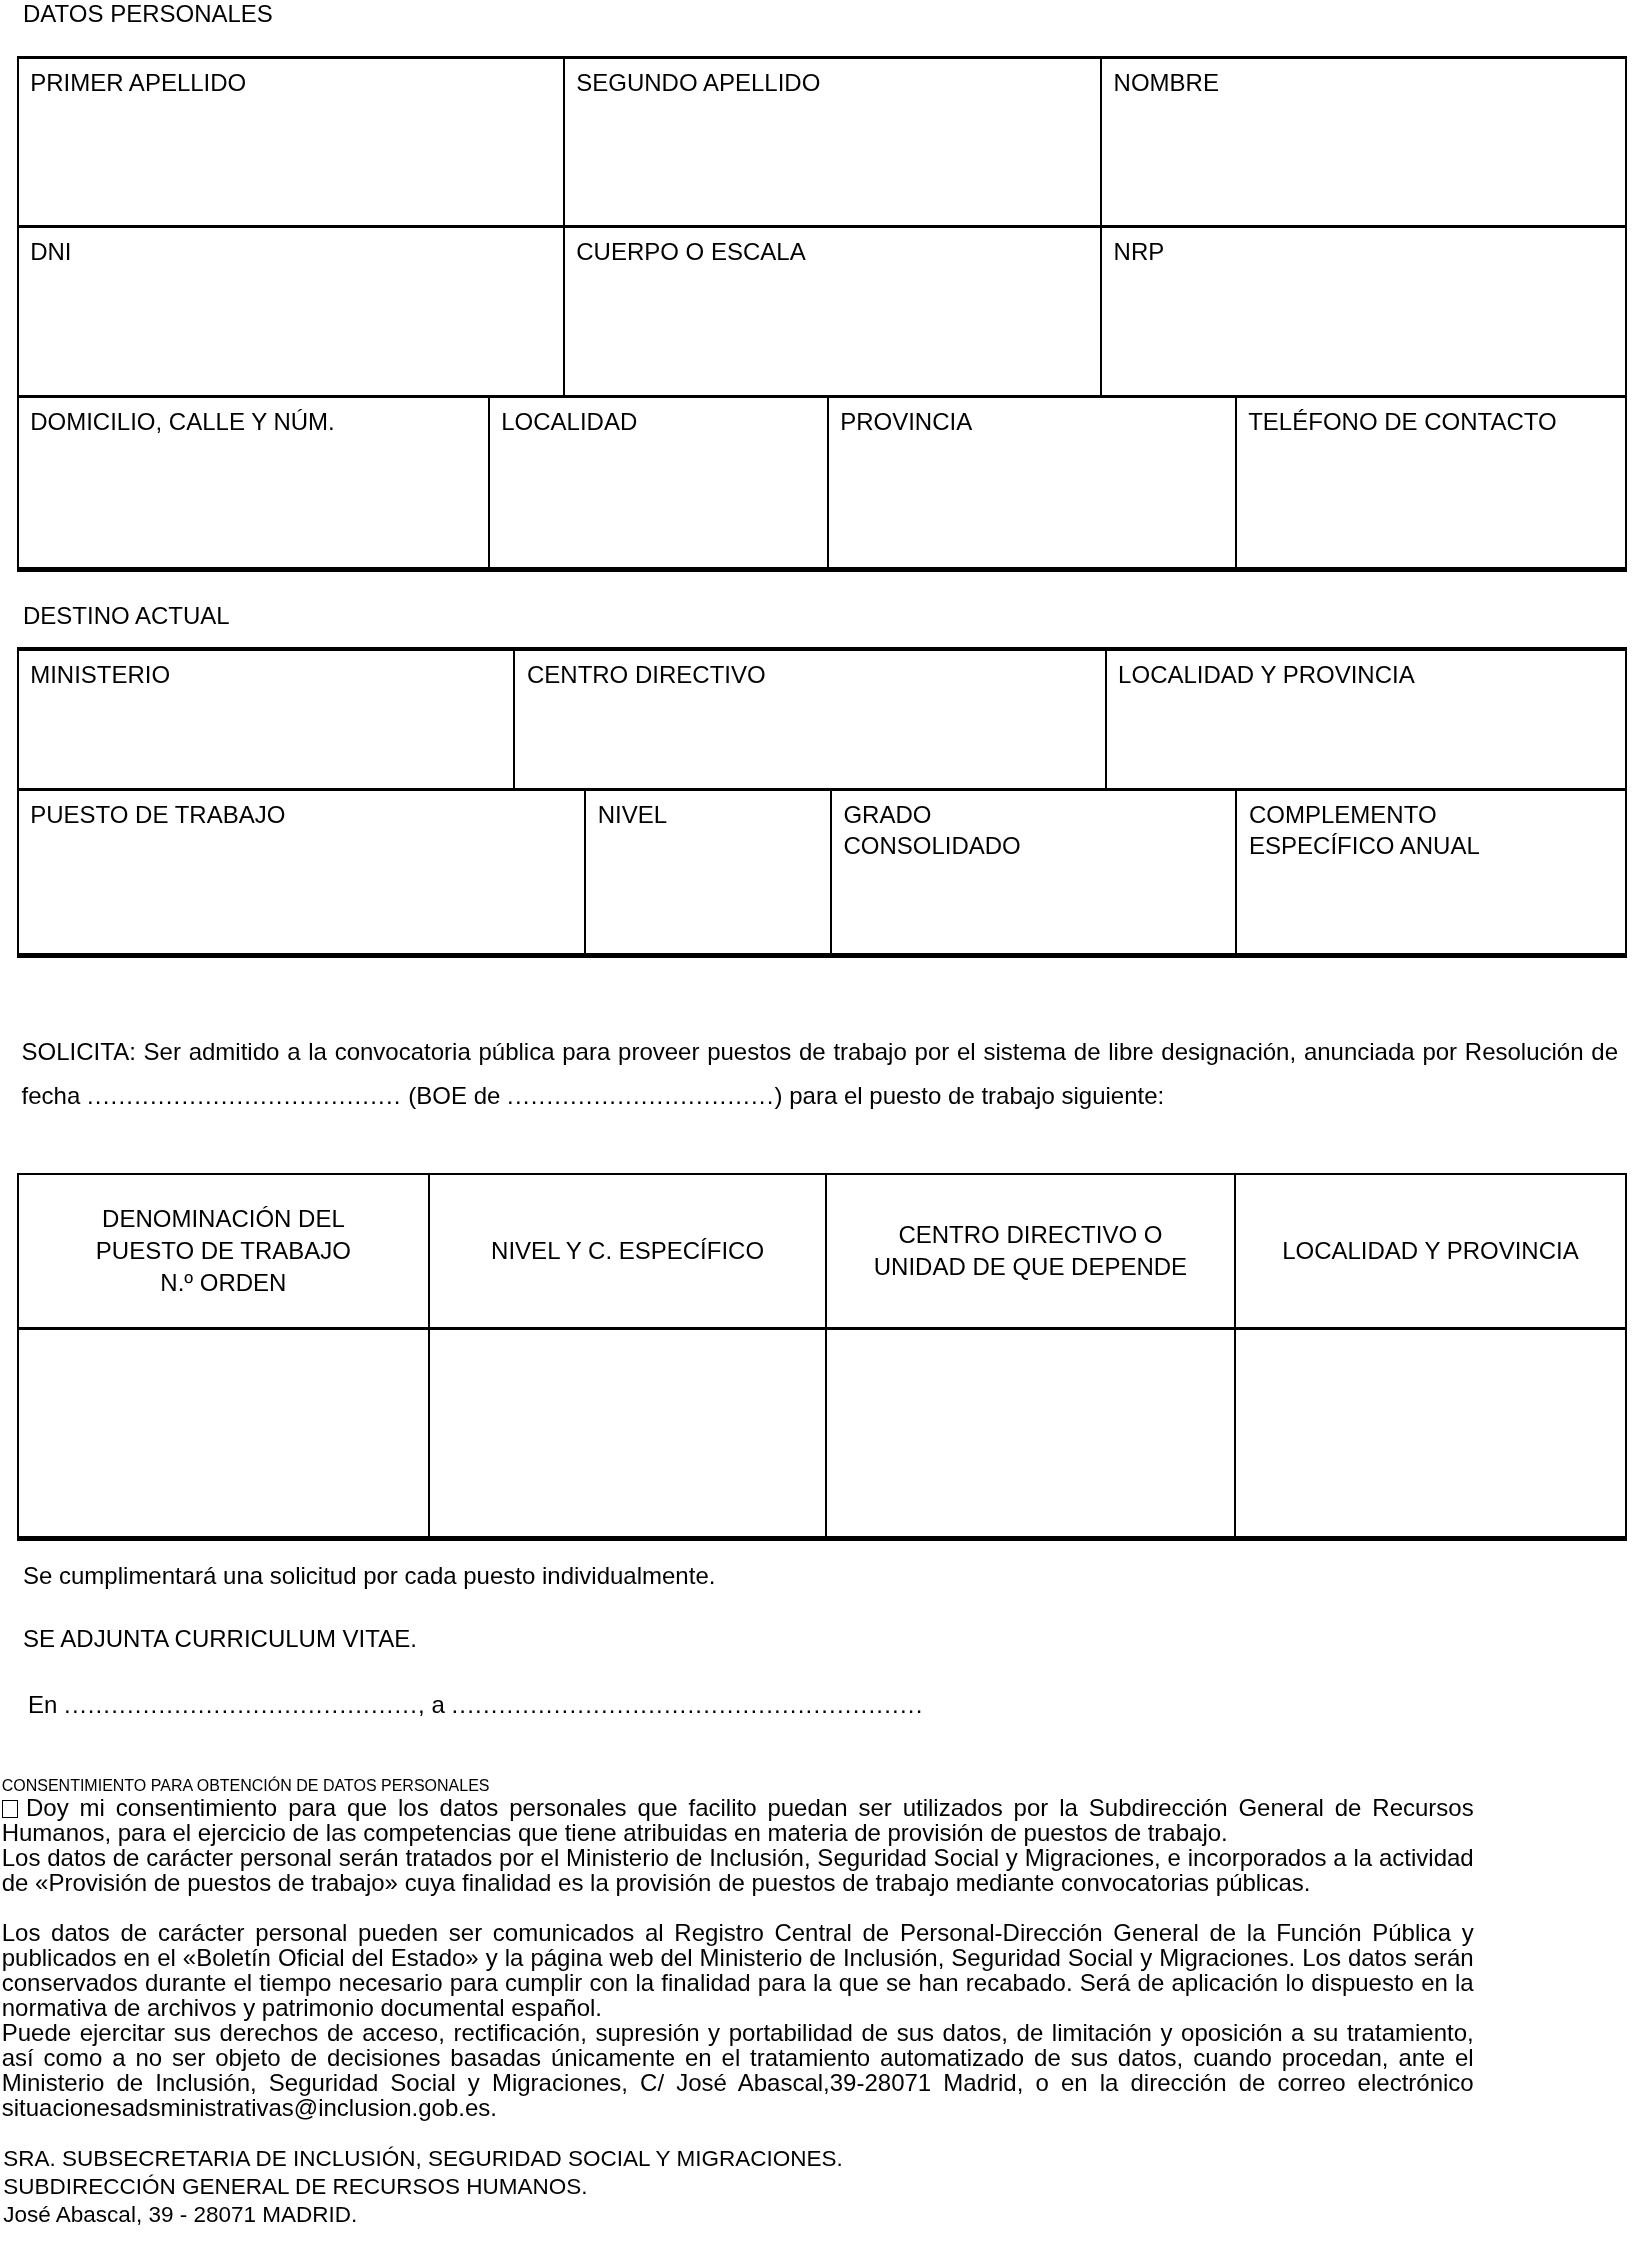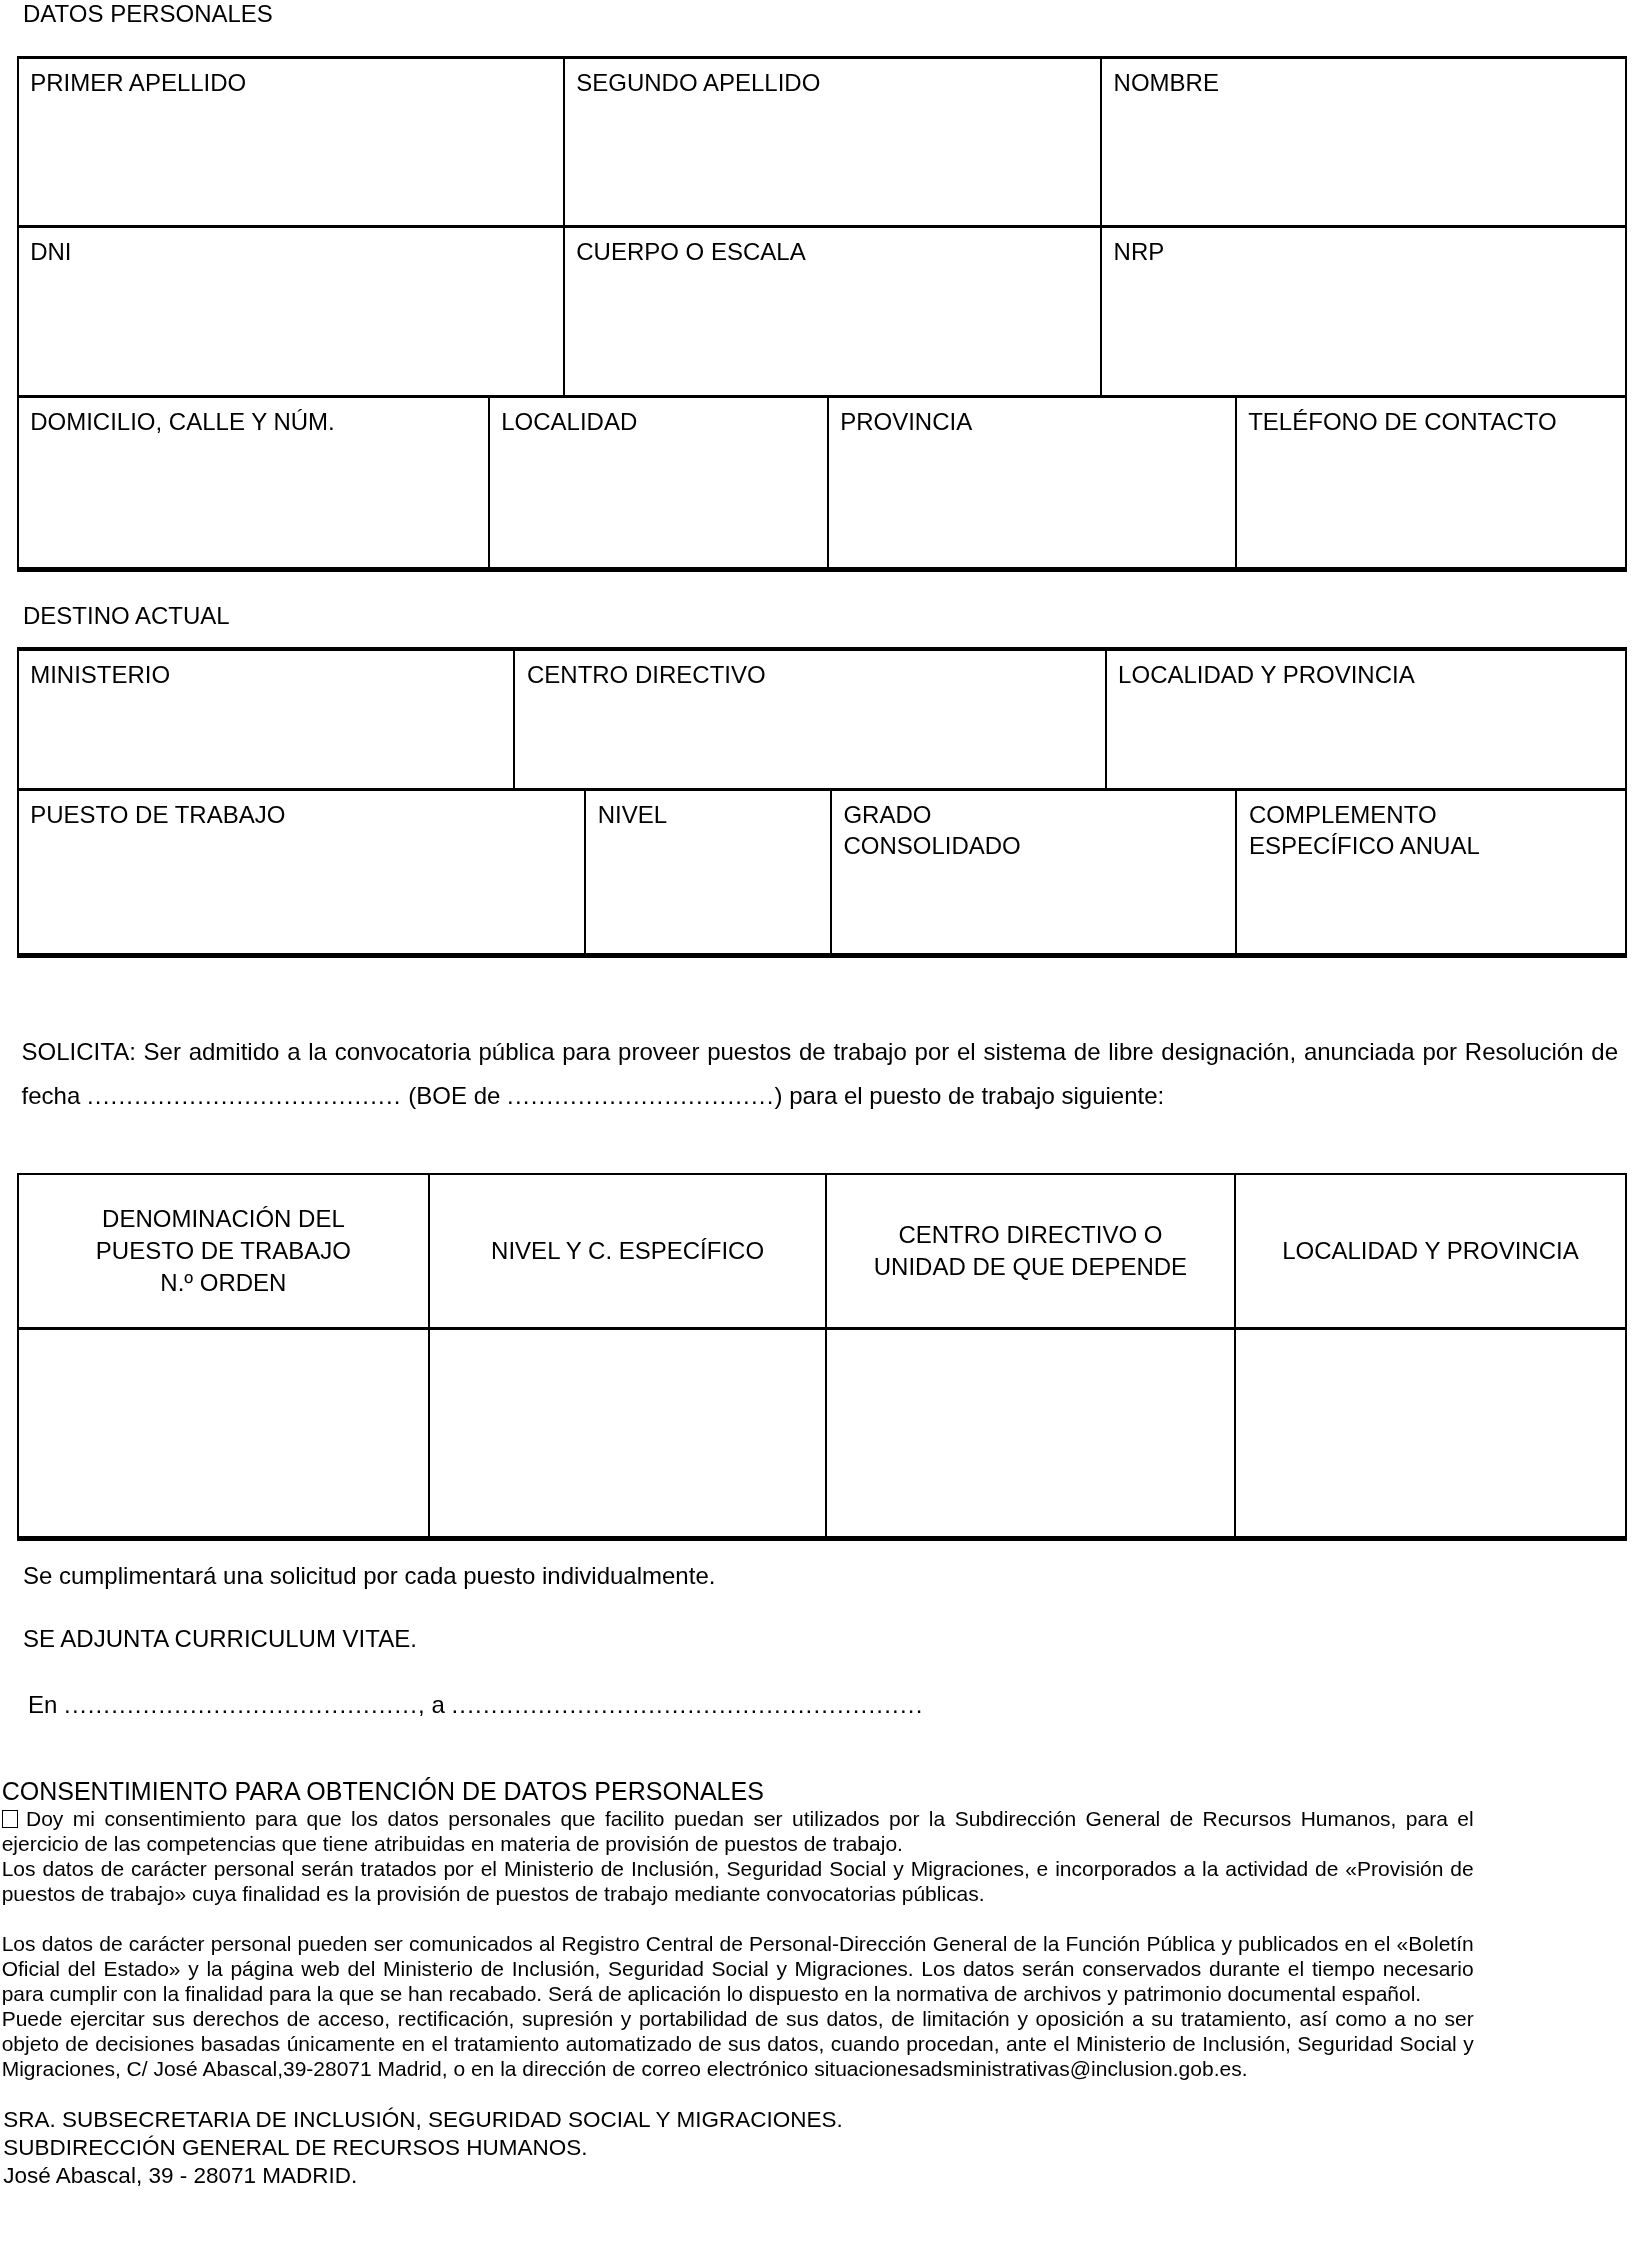--- a/index.html
+++ b/index.html
@@ -35,22 +35,22 @@
 
   .para{font-size:24px}
   .solicita{margin:72px 25px 0 21.6px;text-align:justify;line-height:44px}
   .nota{margin:21.6px 0 0 23px}
   .adjunta{margin:35px 0 0 23px}
   .it{}
   .fecha{margin:38px 0 0 28px}
   .blank{white-space:nowrap;letter-spacing:1.2px}
 
   .consent{margin:58px 0 0 1.7px;width:1472px}
-  .consent-title{font-size:25px}
-  .cpara{font-size:21px;line-height:25px;text-align:justify;margin-top:0}
+  .consent-title{font-size:16px}
+  .cpara{font-size:24px;line-height:25px;text-align:justify;margin-top:0}
   .cpara.gap{margin-top:25px}
   .cbx{display:inline-block;width:16px;height:17.5px;border:1.7px solid #000;vertical-align:-1.7px;margin-right:8.3px}
 
   .footer{margin:25px 0 0 3.3px;font-size:22.5px;line-height:28px}
 </style>
 </head>
 <body>
 
 <div>
 

